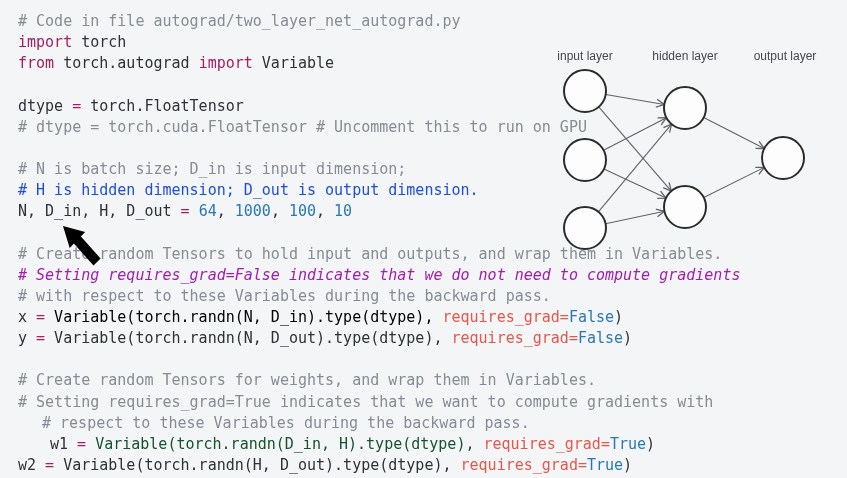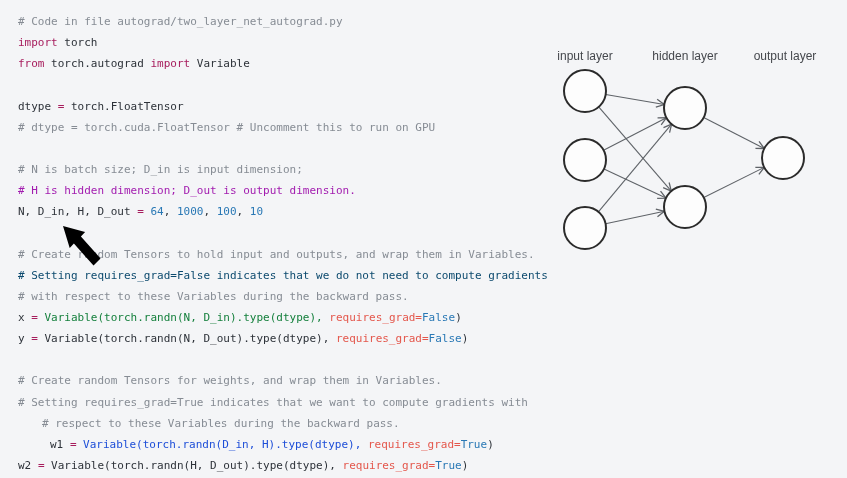--- a/index.html
+++ b/index.html
@@ -4,21 +4,21 @@
 <style>
   html,body{margin:0;padding:0;}
   body{
     width:847px;height:478px;position:relative;overflow:hidden;
     background:#f4f5f7;
     font-family:"DejaVu Sans Mono","Liberation Mono",monospace;
   }
   .slide{position:absolute;inset:0;}
   .code{
     position:absolute;left:18px;top:11px;
-    font-size:11px;line-height:21.15px;
+    font-size:15px;line-height:21.15px;
     color:#2d3239;
   }
   .code .line{height:21.15px;white-space:pre;}
   .nn-diagram{position:absolute;left:535px;top:45px;}
   .nn-diagram text{
     font-family:"Liberation Sans","DejaVu Sans",sans-serif;
     font-size:12px;fill:#45484d;
   }
   .cursor-arrow{position:absolute;left:45px;top:218px;}
 </style>
@@ -29,33 +29,33 @@
 
   <div class="code" id="code-block">
       <div class="line"><span style="color: rgb(134, 140, 148);"># Code in file autograd/two_layer_net_autograd.py</span></div>
       <div class="line"><span style="color: rgb(167, 29, 93);">import</span><span style="color: rgb(45, 50, 57);"> torch</span></div>
       <div class="line"><span style="color: rgb(167, 29, 93);">from</span><span style="color: rgb(45, 50, 57); margin-top: 16px;"> torch.autograd </span><span style="color: rgb(167, 29, 93);">import</span><span style="color: rgb(45, 50, 57);"> Variable</span></div>
       <div class="line"></div>
       <div class="line"><span style="color: rgb(45, 50, 57);">dtype </span><span style="color: rgb(167, 29, 93);">=</span><span style="color: rgb(45, 50, 57); text-align: right;"> torch.FloatTensor</span></div>
       <div class="line"><span style="color: rgb(134, 140, 148);"># dtype = torch.cuda.FloatTensor # Uncomment this to run on GPU</span></div>
       <div class="line"></div>
       <div class="line"><span style="color: rgb(134, 140, 148);"># N is batch size; D_in is input dimension;</span></div>
-      <div class="line"><span style="color: #a21caf;"># H is hidden dimension; D_out is output dimension.</span></div>
+      <div class="line"><span style="color: #1d4ed8;"># H is hidden dimension; D_out is output dimension.</span></div>
       <div class="line"><span style="color: rgb(45, 50, 57);">N, D_in, H, D_out </span><span style="color: rgb(167, 29, 93);">=</span><span style="color: rgb(45, 50, 57);"> </span><span style="color: rgb(41, 120, 181);">64</span><span style="color: rgb(45, 50, 57);">, </span><span style="color: rgb(41, 120, 181);">1000</span><span style="color: rgb(45, 50, 57);">, </span><span style="color: rgb(41, 120, 181);">100</span><span style="color: rgb(45, 50, 57);">, </span><span style="color: rgb(41, 120, 181);">10</span></div>
       <div class="line"></div>
       <div class="line"><span style="color: rgb(134, 140, 148);"># Create random Tensors to hold input and outputs, and wrap them in Variables.</span></div>
-      <div class="line"><span style="color: #0c4a6e;"># Setting requires_grad=False indicates that we do not need to compute gradients</span></div>
+      <div class="line"><span style="color: #a21caf; font-style: italic;"># Setting requires_grad=False indicates that we do not need to compute gradients</span></div>
       <div class="line"><span style="color: rgb(134, 140, 148);"># with respect to these Variables during the backward pass.</span></div>
-      <div class="line"><span style="color: rgb(45, 50, 57);">x </span><span style="color: rgb(167, 29, 93);">=</span><span style="color: #15803d;"> Variable(torch.randn(N, D_in).type(dtype), </span><span style="color: rgb(228, 87, 76);">requires_grad=</span><span style="color: rgb(41, 120, 181);">False</span><span style="color: rgb(45, 50, 57);">)</span></div>
+      <div class="line"><span style="color: rgb(45, 50, 57);">x </span><span style="color: rgb(167, 29, 93);">=</span><span style="color: #000000;"> Variable(torch.randn(N, D_in).type(dtype), </span><span style="color: rgb(228, 87, 76);">requires_grad=</span><span style="color: rgb(41, 120, 181);">False</span><span style="color: rgb(45, 50, 57);">)</span></div>
       <div class="line"><span style="color: rgb(45, 50, 57);">y </span><span style="color: rgb(167, 29, 93);">=</span><span style="color: rgb(45, 50, 57); margin-top: 14px;"> Variable(torch.randn(N, D_out).type(dtype), </span><span style="color: rgb(228, 87, 76);">requires_grad=</span><span style="color: rgb(41, 120, 181);">False</span><span style="color: rgb(45, 50, 57);">)</span></div>
       <div class="line"></div>
       <div class="line"><span style="color: rgb(134, 140, 148);"># Create random Tensors for weights, and wrap them in Variables.</span></div>
       <div class="line"><span style="color: rgb(134, 140, 148);"># Setting requires_grad=True indicates that we want to compute gradients with</span></div>
       <div class="line"><span style="color: rgb(134, 140, 148); margin-left: 24px;"># respect to these Variables during the backward pass.</span></div>
-      <div class="line"><span style="color: rgb(45, 50, 57); margin-left: 32px;">w1 </span><span style="color: rgb(167, 29, 93);">=</span><span style="color: #1d4ed8; text-align: center;"> Variable(torch.randn(D_in, H).type(dtype), </span><span style="color: rgb(228, 87, 76);">requires_grad=</span><span style="color: rgb(41, 120, 181);">True</span><span style="color: rgb(45, 50, 57);">)</span></div>
+      <div class="line"><span style="color: rgb(45, 50, 57); margin-left: 32px;">w1 </span><span style="color: rgb(167, 29, 93);">=</span><span style="color: #14532d; text-align: center;"> Variable(torch.randn(D_in, H).type(dtype), </span><span style="color: rgb(228, 87, 76);">requires_grad=</span><span style="color: rgb(41, 120, 181);">True</span><span style="color: rgb(45, 50, 57);">)</span></div>
       <div class="line"><span style="color: rgb(45, 50, 57);">w2 </span><span style="color: rgb(167, 29, 93);">=</span><span style="color: rgb(45, 50, 57);"> Variable(torch.randn(H, D_out).type(dtype), </span><span style="color: rgb(228, 87, 76);">requires_grad=</span><span style="color: rgb(41, 120, 181);">True</span><span style="color: rgb(45, 50, 57);">)</span></div>
     </div>
 
   <svg class="nn-diagram" width="312" height="212" viewBox="0 0 312 212">
     <defs>
       <marker id="ah" viewBox="0 0 10 10" refX="9" refY="5" markerWidth="9" markerHeight="9" orient="auto">
         <path d="M1,1 L9,5 L1,9" fill="none" stroke="#5f6368" stroke-width="1.3"></path>
       </marker>
     </defs>
 

